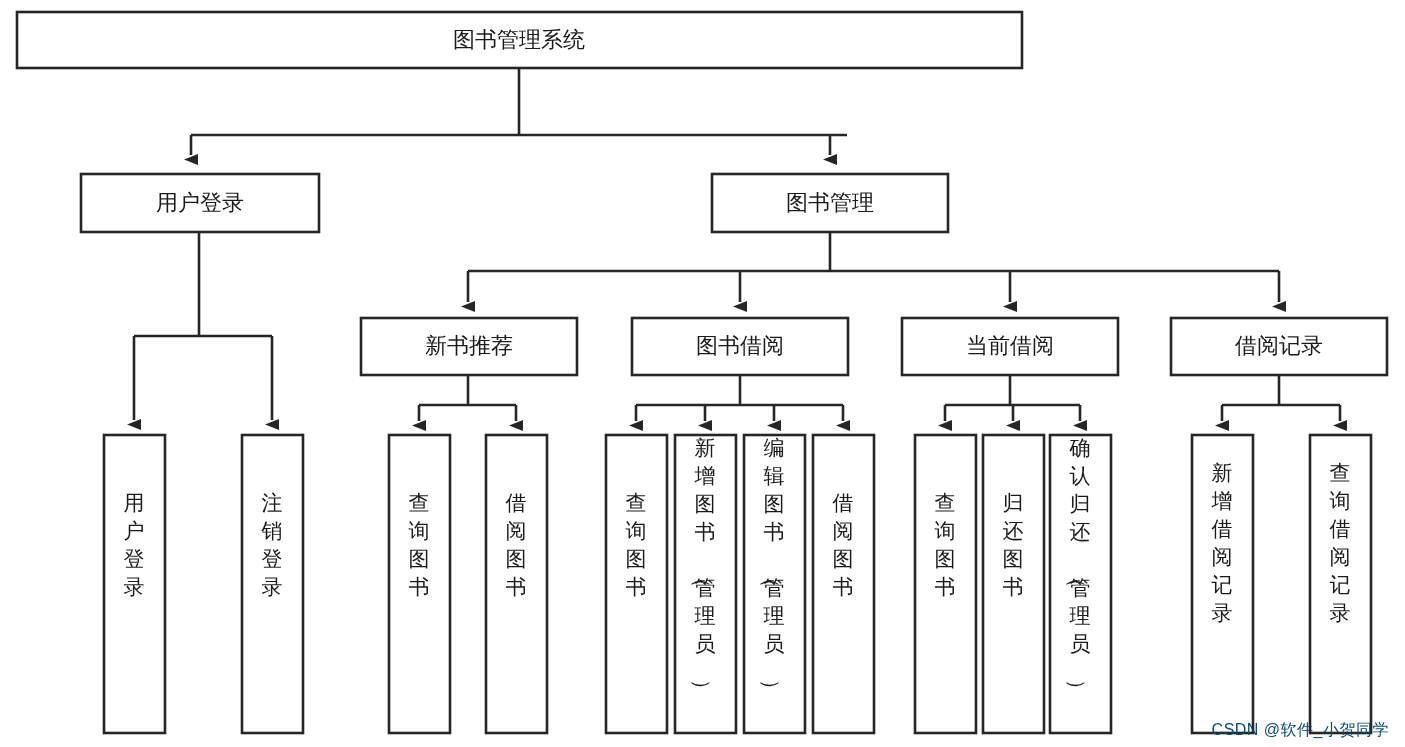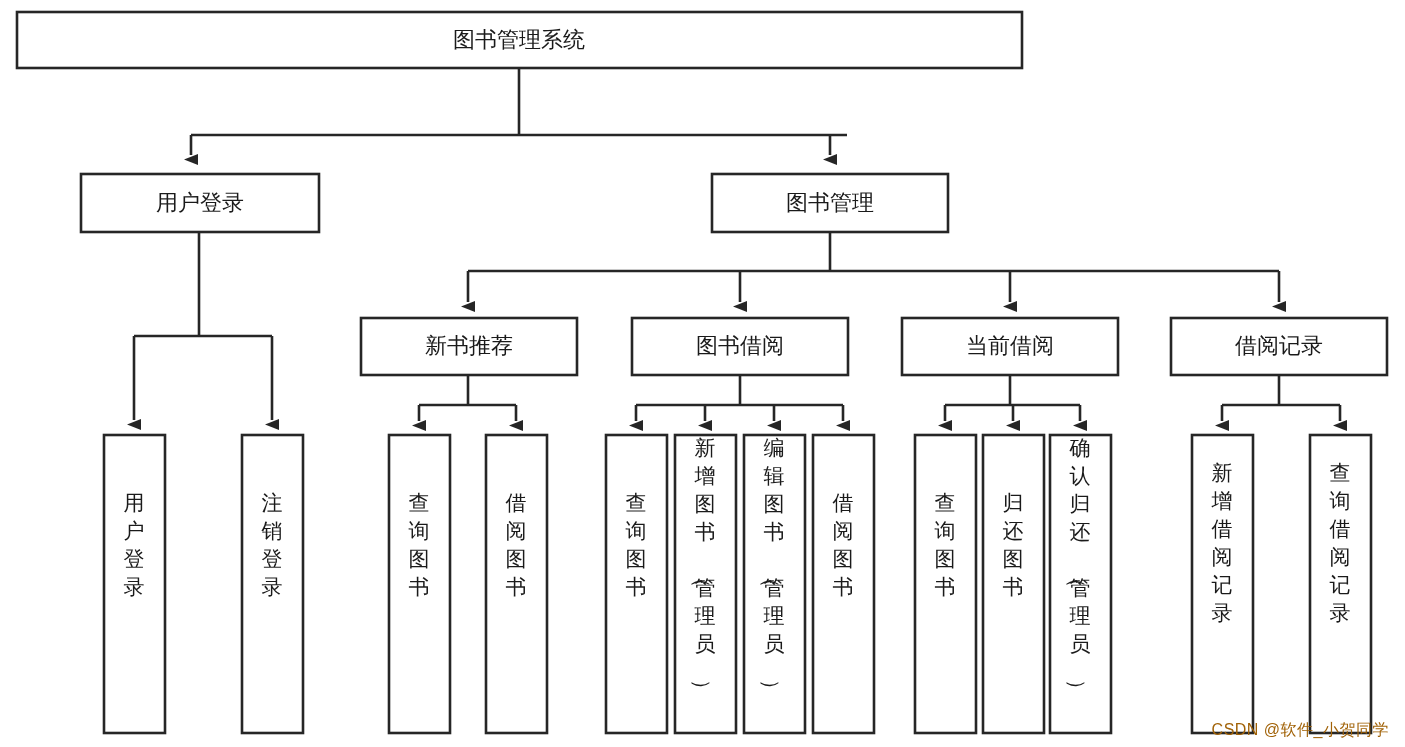--- a/index.html
+++ b/index.html
@@ -48,21 +48,21 @@
   }
   .edge-arrow {
     fill: #262626;
     stroke: none;
   }
   .watermark {
     position: absolute;
     right: 16px;
     bottom: 6px;
     font-size: 16px;
-    color: #a16207;
+    color: #0c4a6e;
     font-family: "Liberation Sans", "DejaVu Sans", sans-serif;
     letter-spacing: 0.5px;
     white-space: nowrap;
     pointer-events: none;
   }
 </style>
 </head>
 <body>
 
 <svg id="diagram" viewBox="0 0 1405 747" xmlns="http://www.w3.org/2000/svg">

